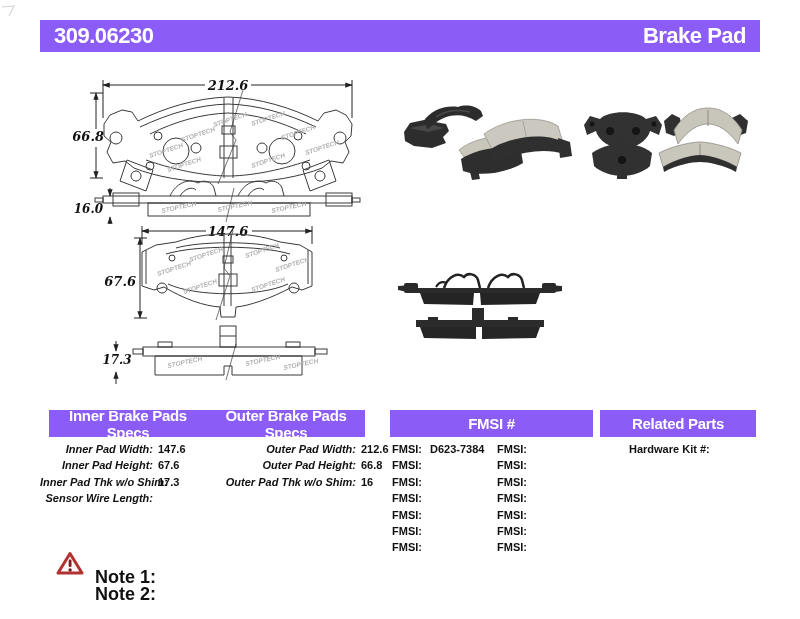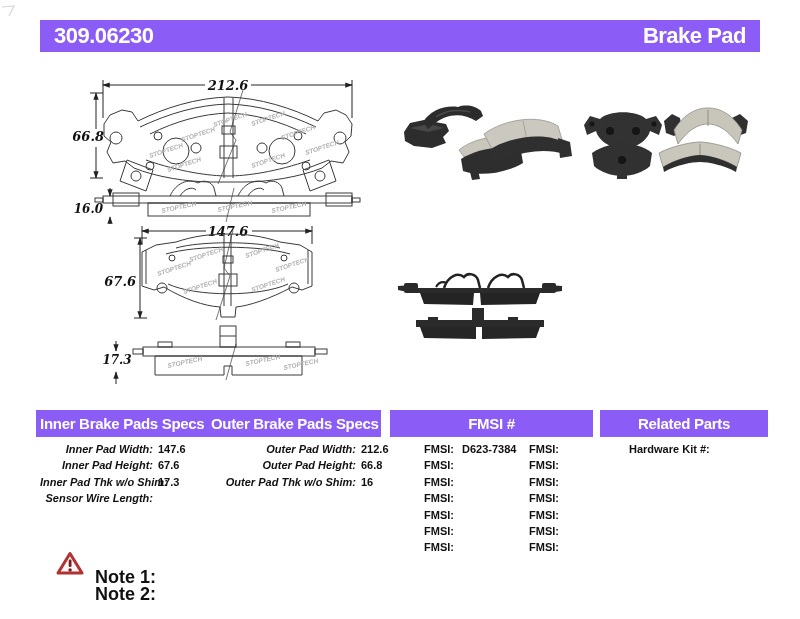--- a/index.html
+++ b/index.html
@@ -12,21 +12,21 @@
           padding:0 14px;box-sizing:border-box;font-weight:bold;font-size:22px;letter-spacing:-0.5px;}
   .secbar{top:410px;height:27px;font-weight:bold;font-size:15px;letter-spacing:-0.3px;}
   .secbar span{flex:1;text-align:center;}
   
   .col{position:absolute;top:441px;font-size:11px;font-weight:bold;line-height:16.4px;}
   .spec-row{display:flex;height:16.4px;white-space:nowrap;}
   .spec-label{display:inline-block;text-align:right;font-style:italic;}
   .spec-value{margin-left:5px;}
   .inner-col .spec-label{width:113px;}
   .outer-col .spec-label{width:151px;}
-  .fmsi-row{display:flex;height:16.4px;white-space:nowrap;margin-left:32px;}
+  .fmsi-row{display:flex;height:16.4px;white-space:nowrap;}
   .fmsi-cell{display:flex;}
   .fmsi-c1{width:105px;}
   .fmsi-val{margin-left:8px;}
   .rel-row{display:flex;height:16.4px;white-space:nowrap;}
   
   .note-row{position:absolute;left:95px;display:flex;font-size:18px;font-weight:bold;white-space:nowrap;margin-top:16px;}
   .note-text{margin-left:10px;}
   
   .ln{stroke:#3a3a3a;stroke-width:1;fill:none;}
   .lnt{stroke:#3a3a3a;stroke-width:0.7;fill:none;}
@@ -231,28 +231,28 @@
     <path d="M480,293 L540,293 L536,304 L481,305 Z" fill="#242424"></path>
     <rect x="472" y="308" width="12" height="14" fill="#2b2b2b"></rect>
     <rect x="416" y="320" width="128" height="7" fill="#2b2b2b"></rect>
     <rect x="428" y="317" width="10" height="4" fill="#2b2b2b"></rect>
     <rect x="508" y="317" width="10" height="4" fill="#2b2b2b"></rect>
     <path d="M420,327 L476,327 L476,339 L424,338 Z" fill="#262626"></path>
     <path d="M482,327 L540,327 L536,338 L482,339 Z" fill="#262626"></path>
   </g>
 </svg>
 
-<div class="bar secbar" style="left:36px;width:345px;">
+<div class="bar secbar" style="left:49px;width:316px;">
   <span>Inner Brake Pads Specs</span>
   <span>Outer Brake Pads Specs</span>
 </div>
 <div class="bar secbar" style="left:390px;width:203px;">
   <span>FMSI #</span>
 </div>
-<div class="bar secbar" style="left:600px;width:168px;">
+<div class="bar secbar" style="left:600px;width:156px;">
   <span>Related Parts</span>
 </div>
 
 <div class="col inner-col" style="left:40px;">
   <div class="spec-row">
     <span class="spec-label">Inner Pad Width:</span>
     <span class="spec-value">147.6</span>
     </div>
   <div class="spec-row">
     <span class="spec-label">Inner Pad Height:</span>

